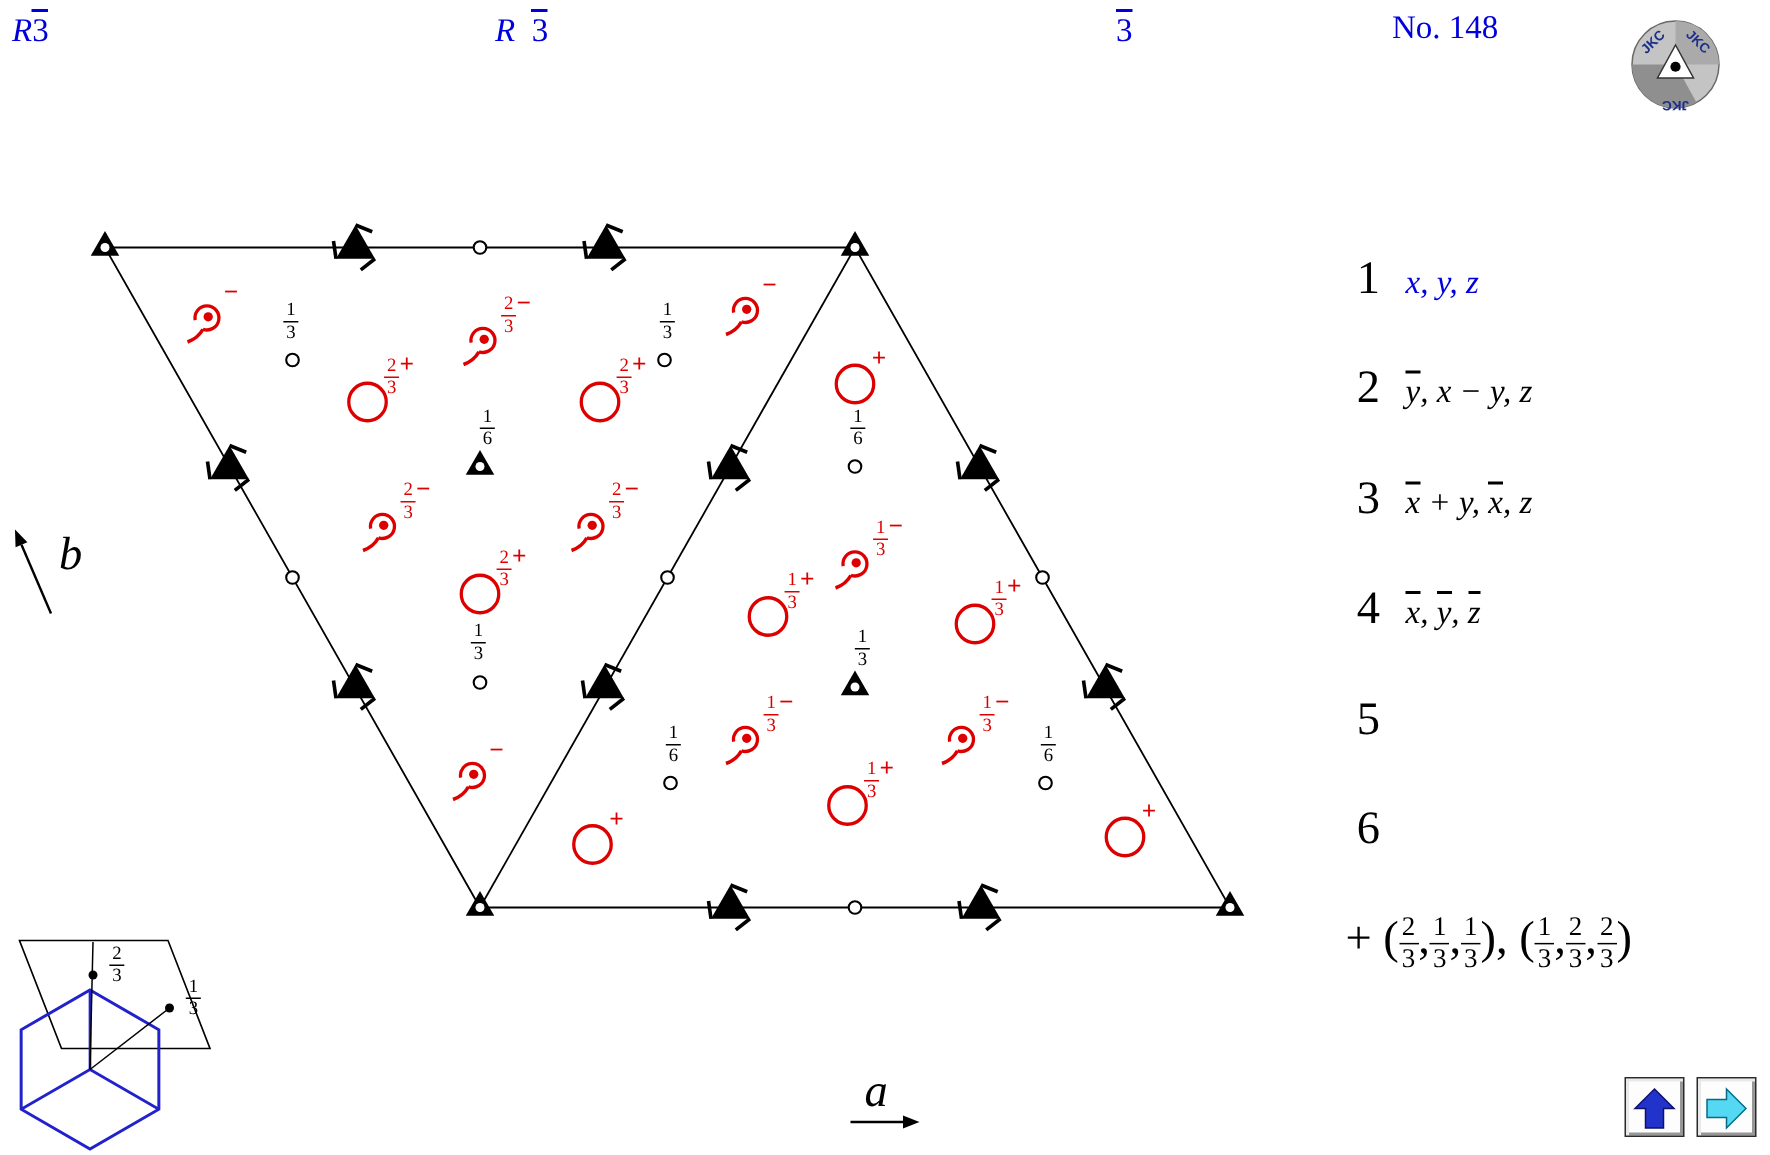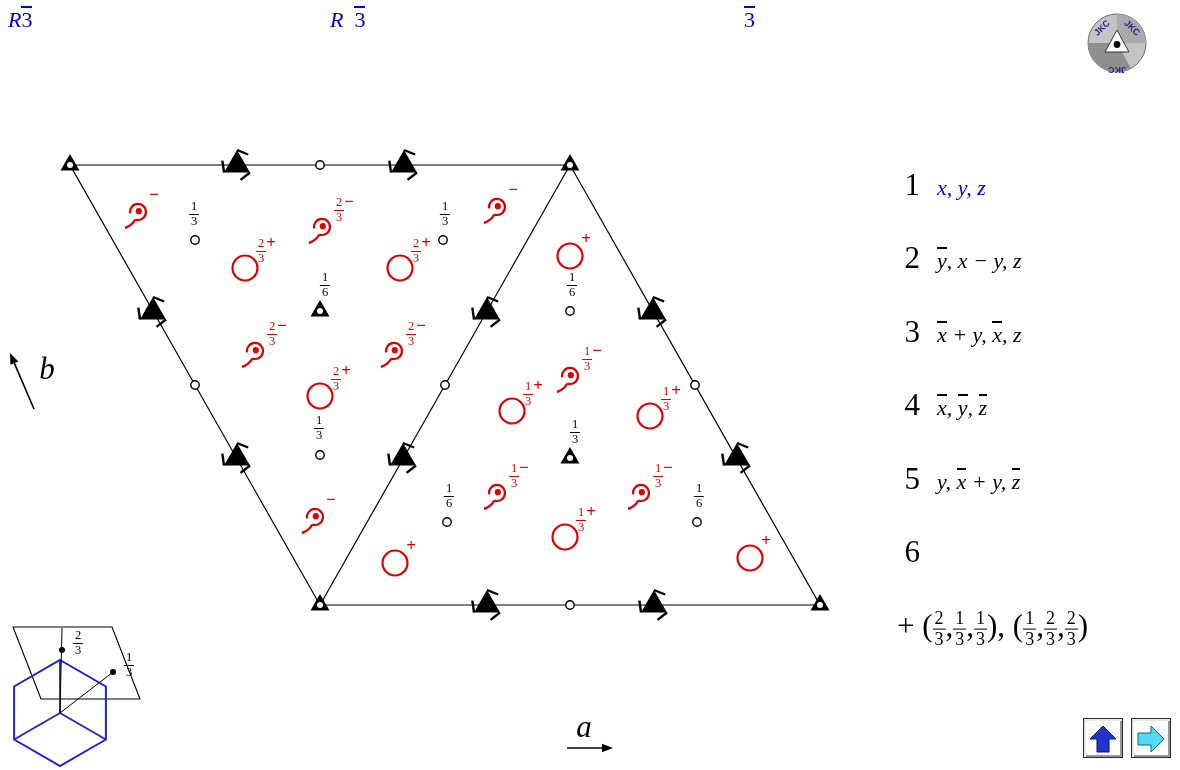--- a/index.html
+++ b/index.html
@@ -215,36 +215,37 @@
         <circle cx="0" cy="1.5" r="3.4" fill="#000"></circle>
         <text x="0" y="0" transform="translate(-13 -13) rotate(-44)" text-anchor="middle" font-size="9" font-weight="bold" fill="#1a2e8c" font-family="&quot;Liberation Sans&quot;, sans-serif">JKC</text>
         <text x="0" y="0" transform="translate(13 -13) rotate(44)" text-anchor="middle" font-size="9" font-weight="bold" fill="#1a2e8c" font-family="&quot;Liberation Sans&quot;, sans-serif">JKC</text>
         <text x="0" y="0" transform="translate(0 24) rotate(180)" text-anchor="middle" font-size="9" font-weight="bold" fill="#1a2e8c" font-family="&quot;Liberation Sans&quot;, sans-serif">JKC</text>
       </g>
     </svg>
 
   <div class="hdr" id="t-left" style="left: 8px; top: 6px; color: rgb(0, 0, 221);"><span class="it">R</span><span class="ov">3</span></div>
   <div class="hdr" id="t-center" style="left: 330px; top: 6px; color: rgb(0, 0, 221);"><span class="it">R</span><span>  </span><span class="ov">3</span></div>
   <div class="hdr" id="t-point" style="left: 744px; top: 6px; color: rgb(0, 0, 221);"><span class="ov">3</span></div>
+  <div class="hdr" style="left: 928px; top: 6px; color: rgb(0, 0, 221);">No. 148</div>
 
   <button class="navbtn" style="left:1083px">
     <svg width="34" height="34" viewBox="0 0 34 34">
       <polygon points="17,4 30,17 23,17 23,30 11,30 11,17 4,17" fill="#2233cc" stroke="#111166" stroke-width="1"></polygon>
     </svg>
   </button>
   <button class="navbtn" style="left:1131px">
     <svg width="34" height="34" viewBox="0 0 34 34">
       <polygon points="4,11 17,11 17,4 30,17 17,30 17,23 4,23" fill="#55d9f2" stroke="#0a6a88" stroke-width="1"></polygon>
     </svg>
   </button>
 <div class="ops-row" style="top: 185px;"><span class="op-num">1</span><span class="op-coords" style="color: rgb(0, 0, 221);"><span>x, y, z</span></span></div>
     <div class="ops-row" style="top: 258.4px;"><span class="op-num">2</span><span class="op-coords"><span class="ov">y</span><span>, x − y, z</span></span></div>
     <div class="ops-row" style="top: 331.8px;"><span class="op-num">3</span><span class="op-coords"><span class="ov">x</span><span> + y, </span><span class="ov">x</span><span>, z</span></span></div>
     <div class="ops-row" style="top: 405.2px;"><span class="op-num">4</span><span class="op-coords"><span class="ov">x</span><span>, </span><span class="ov">y</span><span>, </span><span class="ov">z</span></span></div>
-    <div class="ops-row" style="top: 478.6px;"><span class="op-num">5</span><span class="op-coords"><span>y, </span><span class="ov">x</span><span> + y, </span><span class="ov">z</span></span></div>
+    <div class="ops-row" style="top: 478.6px;"><span class="op-num">5</span></div>
     <div class="ops-row" style="top: 552px;"><span class="op-num">6</span></div>
     <div class="plusline" style="top: 628.4px;"><span>+ (</span><span class="vfrac"><span class="vnum">2</span><span class="vden">3</span></span><span>,</span><span class="vfrac"><span class="vnum">1</span><span class="vden">3</span></span><span>,</span><span class="vfrac"><span class="vnum">1</span><span class="vden">3</span></span><span>), (</span><span class="vfrac"><span class="vnum">1</span><span class="vden">3</span></span><span>,</span><span class="vfrac"><span class="vnum">2</span><span class="vden">3</span></span><span>,</span><span class="vfrac"><span class="vnum">2</span><span class="vden">3</span></span><span>)</span></div>
     <div class="dlabel" style="left: 325px; top: 285px; color: rgb(0, 0, 0);">
       <span class="vfrac">
         <span class="vnum">1</span>
         <span class="vden">6</span>
       </span>
     </div>
     <div class="dlabel" style="left: 575px; top: 432px; color: rgb(0, 0, 0);">
       <span class="vfrac">

